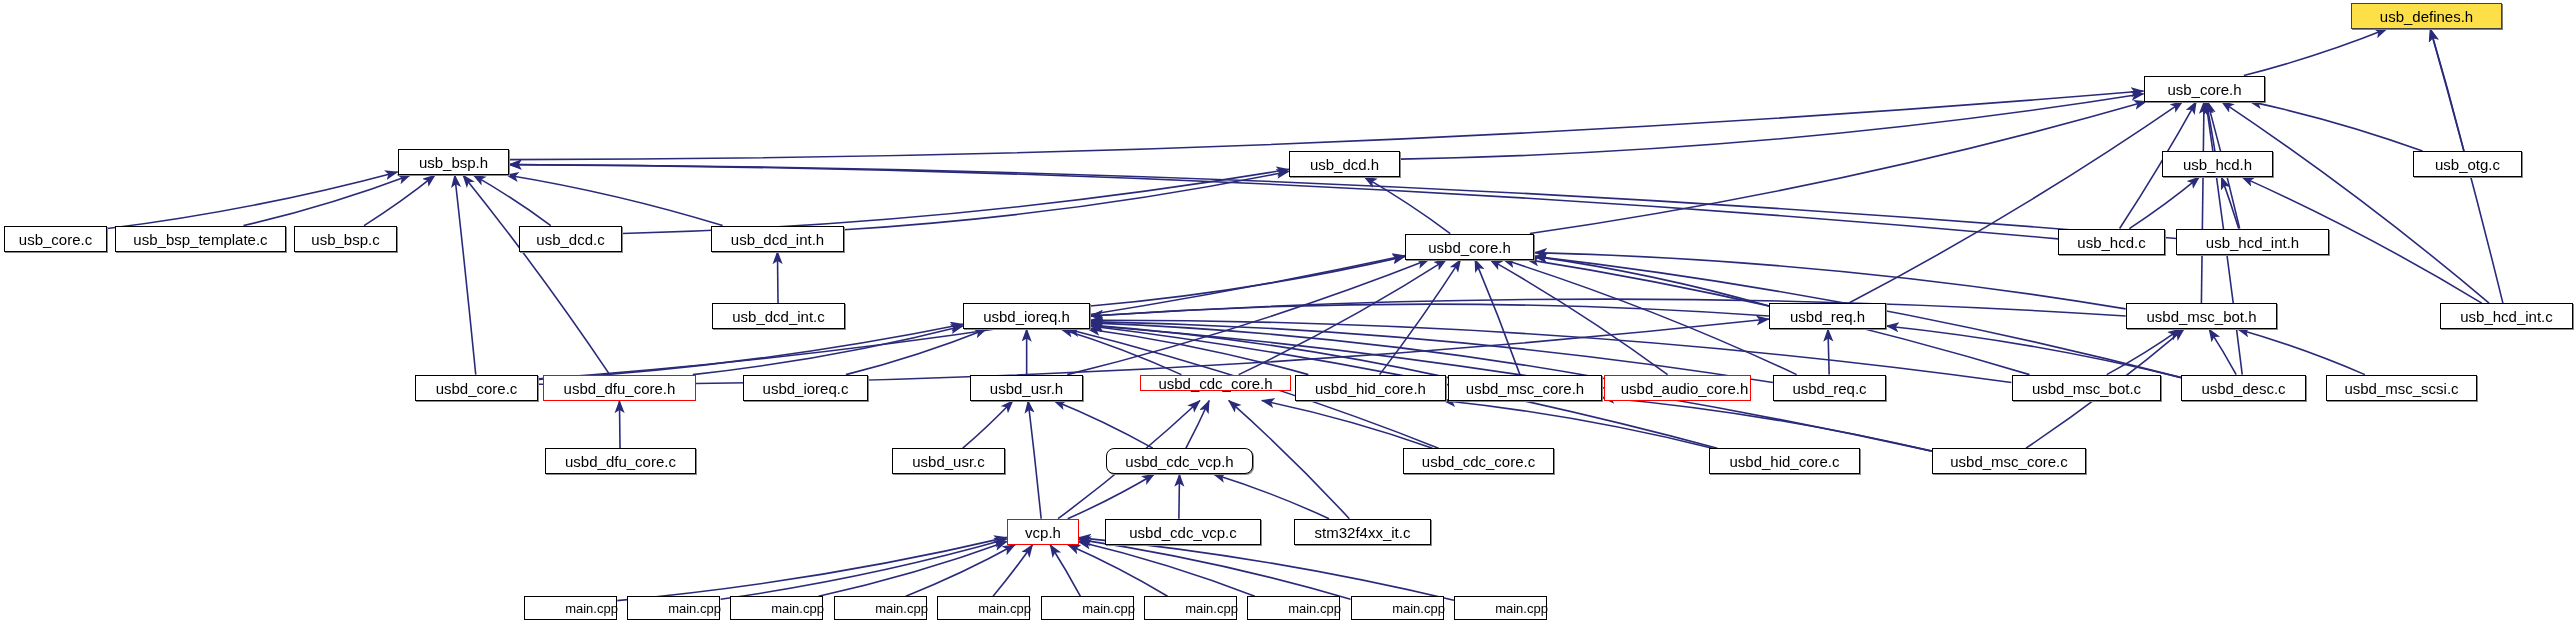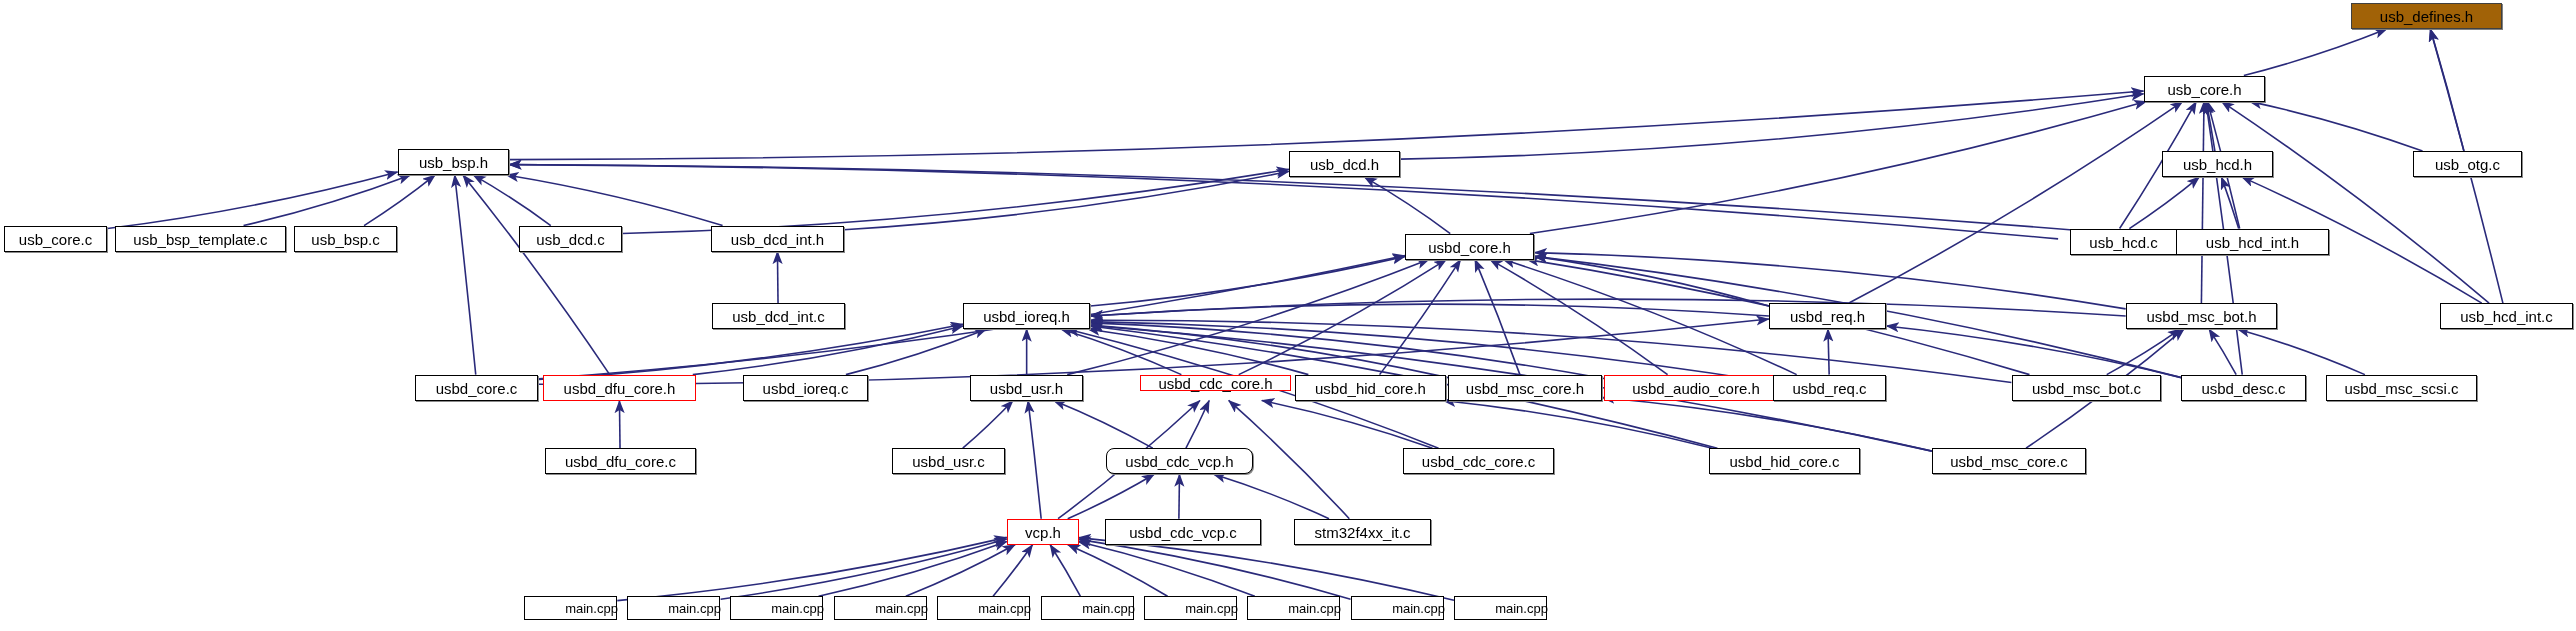--- a/index.html
+++ b/index.html
@@ -22,21 +22,21 @@
     align-items:center;
     justify-content:center;
     white-space:nowrap;
     font-size:15px;
     line-height:1;
     letter-spacing:0px;
     padding:0 6px;
     z-index:5;
   }
   .node.root{
-    background:#a16207;
+    background:#fde047;
     border:1px solid #404040;
     box-shadow:1px 1px 0 #808080;
   }
   .node.red{ border:1px solid #ff0000; }
   .node.thick{ border:1px solid #000000; box-shadow:1px 1px 0 #8a8a8a; }
   .node.small{ font-size:13px;padding-left:48px; }
 </style>
 </head>
 <body>
 
@@ -167,21 +167,21 @@
       </div>
       <div class="node thick" style="left: 519px; top: 226px; width: 103px; height: 26px;">
         <span>usb_dcd.c</span>
       </div>
       <div class="node thick" style="left: 711px; top: 226px; width: 133px; height: 26px;">
         <span>usb_dcd_int.h</span>
       </div>
       <div class="node thick" style="left: 1405px; top: 234px; width: 129px; height: 26px;">
         <span>usbd_core.h</span>
       </div>
-      <div class="node thick" style="left: 2058px; top: 229px; width: 107px; height: 26px; margin-left: 12px;">
+      <div class="node thick" style="left: 2058px; top: 229px; width: 107px; height: 26px;">
         <span>usb_hcd.c</span>
       </div>
       <div class="node thick" style="left: 2176px; top: 229px; width: 153px; height: 26px;">
         <span>usb_hcd_int.h</span>
       </div>
       <div class="node thick" style="left: 712px; top: 303px; width: 133px; height: 26px;">
         <span>usb_dcd_int.c</span>
       </div>
       <div class="node thick" style="left: 963px; top: 303px; width: 127px; height: 26px;">
         <span>usbd_ioreq.h</span>
@@ -209,21 +209,21 @@
       </div>
       <div class="node red" style="left: 1140px; top: 375px; width: 151px; height: 16px;">
         <span>usbd_cdc_core.h</span>
       </div>
       <div class="node thick" style="left: 1295px; top: 375px; width: 151px; height: 26px;">
         <span>usbd_hid_core.h</span>
       </div>
       <div class="node thick" style="left: 1448px; top: 375px; width: 154px; height: 26px;">
         <span>usbd_msc_core.h</span>
       </div>
-      <div class="node red" style="left: 1604px; top: 375px; width: 170px; height: 26px; padding-left: 20px;">
+      <div class="node red" style="left: 1604px; top: 375px; width: 147px; height: 26px; padding-left: 20px;">
         <span>usbd_audio_core.h</span>
       </div>
       <div class="node thick" style="left: 1773px; top: 375px; width: 113px; height: 26px;">
         <span>usbd_req.c</span>
       </div>
       <div class="node thick" style="left: 2012px; top: 375px; width: 149px; height: 26px;">
         <span>usbd_msc_bot.c</span>
       </div>
       <div class="node thick" style="left: 2181px; top: 375px; width: 125px; height: 26px;">
         <span>usbd_desc.c</span>

